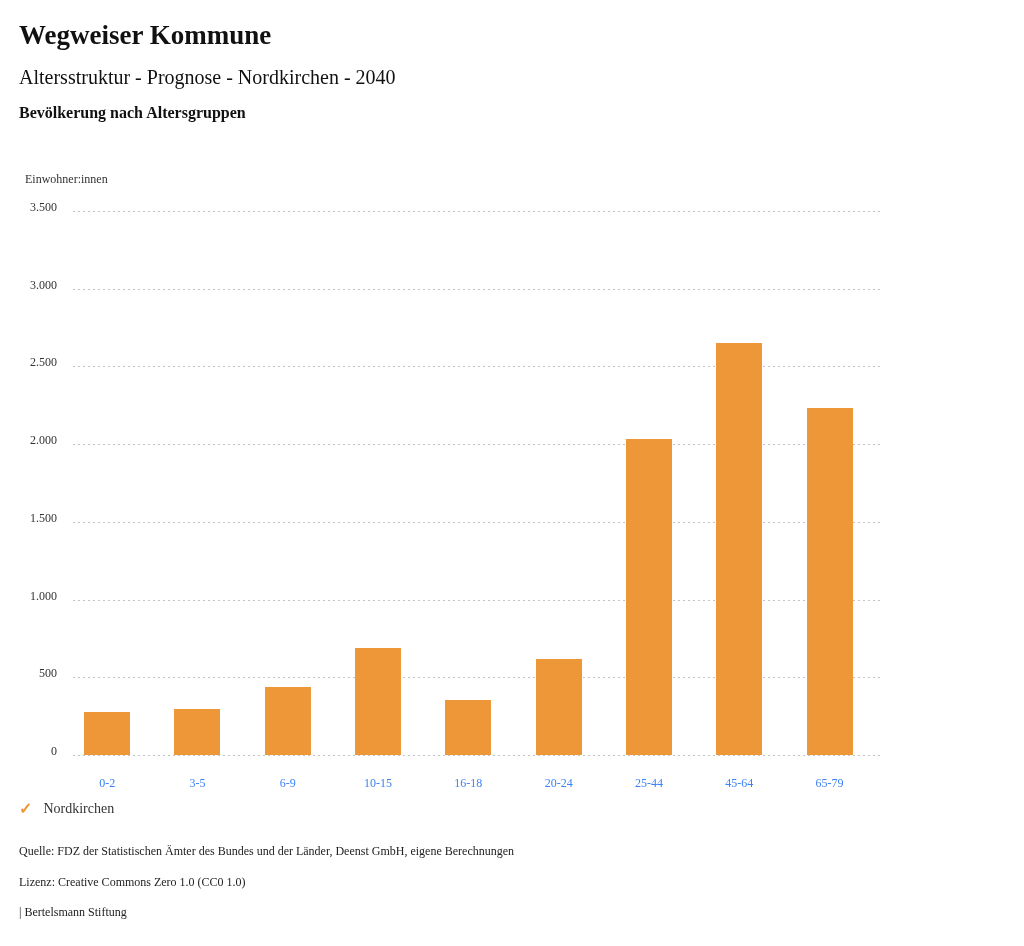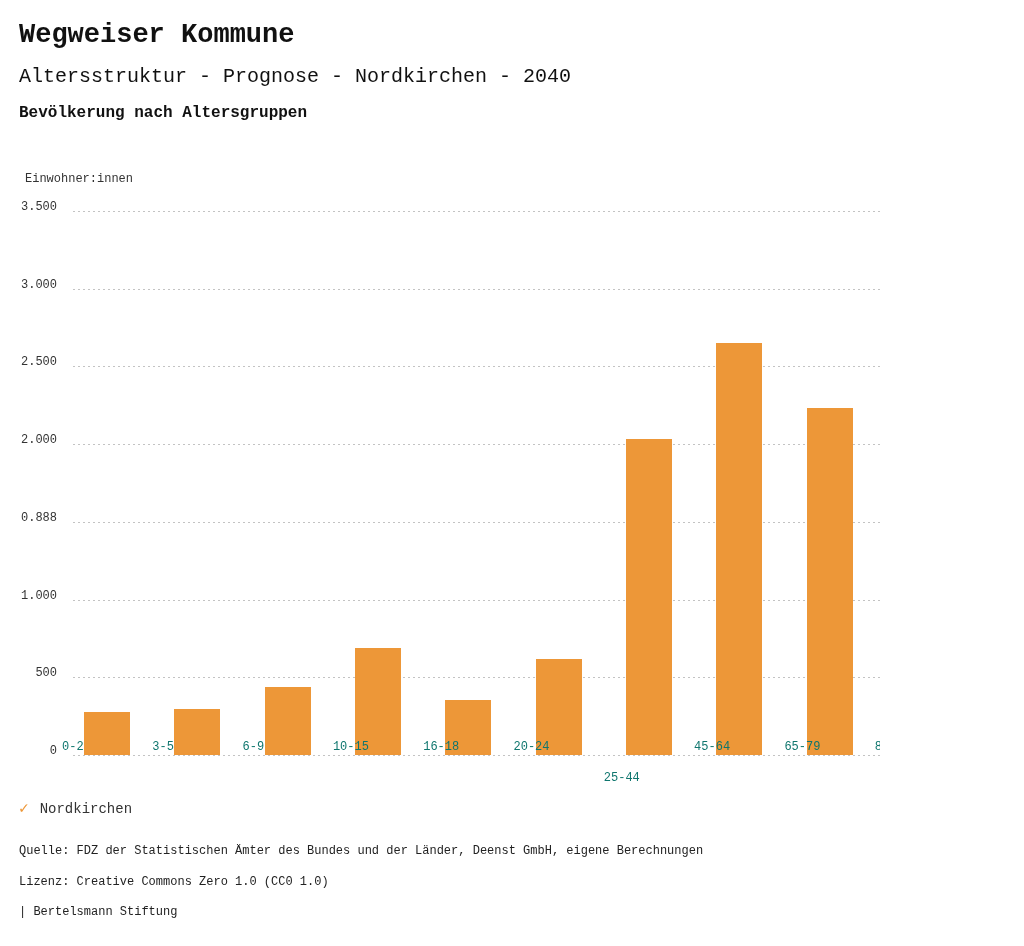--- a/index.html
+++ b/index.html
@@ -1,20 +1,20 @@
 <!DOCTYPE html>
 <html style="--bar: #ED9738; --accent: #ED9738; --grid: #c3c3c3;"><head>
 <meta charset="utf-8">
 <style>
   html,body{margin:0;padding:0;background:#fff;}
   .page{
     position:relative;
     width:880px;height:946px;
     background:#ffffff;
-    font-family:Liberation Mono, monospace;
+    font-family:Liberation Serif, serif;
     color:#1a1a1a;
     overflow:hidden;
   }
   .page-title{
     position:absolute;left:19px;top:21px;margin:0;
     font-size:27px;font-weight:700;color:#111;line-height:1.1;
   }
   .chart-subtitle{
     position:absolute;left:19px;top:66px;margin:0;
     font-size:20px;font-weight:400;color:#111;line-height:1.1;
@@ -33,22 +33,22 @@
     background-image:repeating-linear-gradient(90deg,var(--grid,#c3c3c3) 0 2px,transparent 2px 5px);
   }
   .ytick{
     position:absolute;left:0;width:57px;text-align:right;
     font-size:12px;line-height:14px;color:#333;
   }
   .bar{
     position:absolute;width:46px;background:var(--bar,#ED9738);
   }
   .xtick{
-    position:absolute;top:740px;
-    font-size:12px;color:#0f766e;
+    position:absolute;top:776px;text-align:center;
+    font-size:12px;color:#3b82f6;
   }
   .x-axis-title{
     position:absolute;left:960px;top:744px;
     font-size:12px;color:#a21caf;
   }
   .legend{
     position:absolute;left:19px;top:801px;
     display:flex;align-items:center;gap:11px;cursor:pointer;
   }
   .check{
@@ -76,21 +76,21 @@
   <div class="y-axis-title">Einwohner:innen</div>
 
   <div id="plot">
       <div class="gridline" style="top: 755px;"></div>
       <div class="ytick" style="top: 744px;">0</div>
       <div class="gridline" style="top: 677.286px;"></div>
       <div class="ytick" style="top: 666.286px;">500</div>
       <div class="gridline" style="top: 599.571px;"></div>
       <div class="ytick" style="top: 588.571px;">1.000</div>
       <div class="gridline" style="top: 521.857px;"></div>
-      <div class="ytick" style="top: 510.857px;">0.888</div>
+      <div class="ytick" style="top: 510.857px;">1.500</div>
       <div class="gridline" style="top: 444.143px;"></div>
       <div class="ytick" style="top: 433.143px;">2.000</div>
       <div class="gridline" style="top: 366.429px;"></div>
       <div class="ytick" style="top: 355.429px;">2.500</div>
       <div class="gridline" style="top: 288.714px;"></div>
       <div class="ytick" style="top: 277.714px;">3.000</div>
       <div class="gridline" style="top: 211px;"></div>
       <div class="ytick" style="top: 200px;">3.500</div>
       <div class="bar" style="left: 84.15px; top: 712.257px; height: 42.7429px;"></div>
       <div class="xtick" style="left: 62px; width: 90.3px;">0-2</div>
@@ -98,21 +98,21 @@
       <div class="xtick" style="left: 152.3px; width: 90.3px;">3-5</div>
       <div class="bar" style="left: 264.75px; top: 686.611px; height: 68.3886px;"></div>
       <div class="xtick" style="left: 242.6px; width: 90.3px;">6-9</div>
       <div class="bar" style="left: 355.05px; top: 647.754px; height: 107.246px;"></div>
       <div class="xtick" style="left: 332.9px; width: 90.3px;">10-15</div>
       <div class="bar" style="left: 445.35px; top: 699.823px; height: 55.1771px;"></div>
       <div class="xtick" style="left: 423.2px; width: 90.3px;">16-18</div>
       <div class="bar" style="left: 535.65px; top: 658.634px; height: 96.3657px;"></div>
       <div class="xtick" style="left: 513.5px; width: 90.3px;">20-24</div>
       <div class="bar" style="left: 625.95px; top: 439.48px; height: 315.52px;"></div>
-      <div class="xtick" style="left: 603.8px; width: 90.3px; margin-top: 31px;">25-44</div>
+      <div class="xtick" style="left: 603.8px; width: 90.3px;">25-44</div>
       <div class="bar" style="left: 716.25px; top: 343.114px; height: 411.886px;"></div>
       <div class="xtick" style="left: 694.1px; width: 90.3px;">45-64</div>
       <div class="bar" style="left: 806.55px; top: 408.394px; height: 346.606px;"></div>
       <div class="xtick" style="left: 784.4px; width: 90.3px;">65-79</div>
       <div class="bar" style="left: 896.85px; top: 584.029px; height: 170.971px;"></div>
       <div class="xtick" style="left: 874.7px; width: 90.3px;">80+</div>
     </div>
 
   <div class="x-axis-title">Jahre</div>
 

